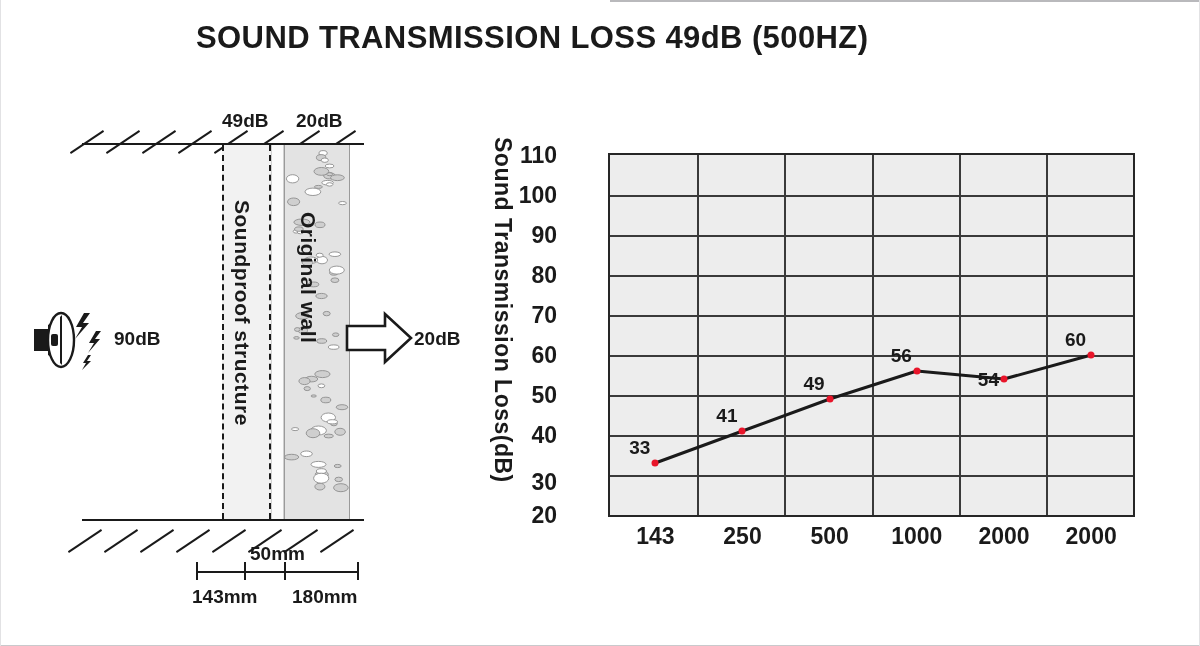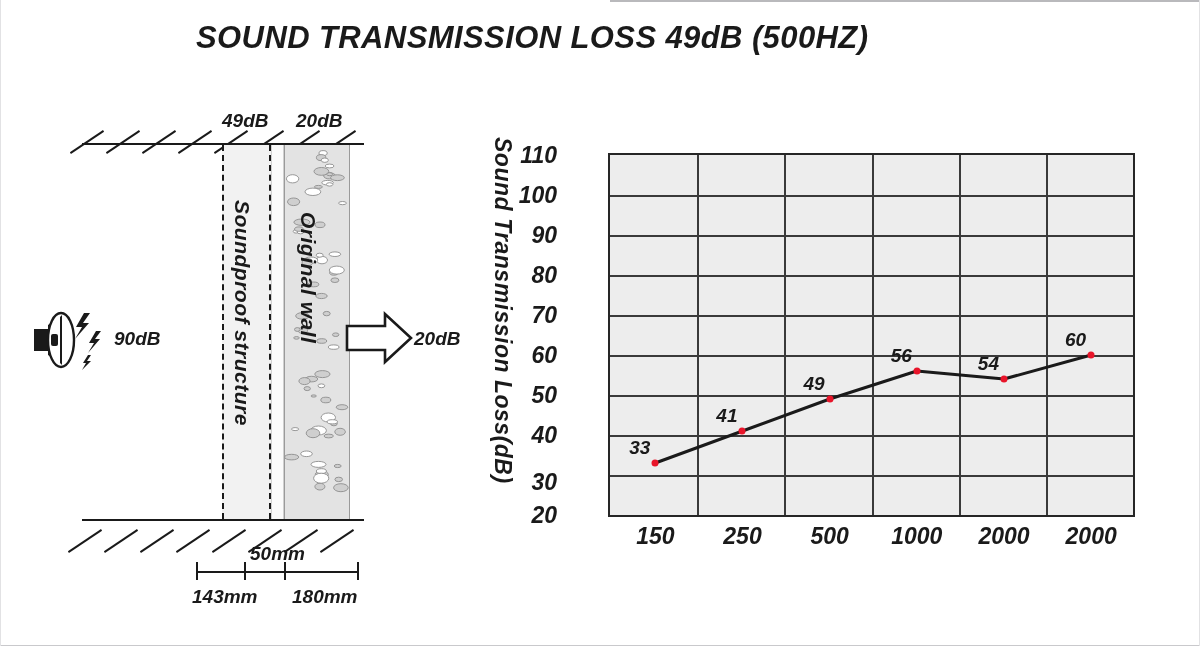--- a/index.html
+++ b/index.html
@@ -1,21 +1,21 @@
 <!DOCTYPE html>
 <html><head>
 <meta charset="utf-8">
 <style>
   html,body{margin:0;padding:0;}
   body{
     width:1200px;height:646px;background:#ffffff;
     font-family:"Liberation Sans","DejaVu Sans",sans-serif;
     color:#1a1a1a;overflow:hidden;position:relative;
   }
-  #root{position:absolute;inset:0;font-style:italic;}
+  #root{position:absolute;inset:0;}
 
   .border-top{position:absolute;left:610px;top:0;width:590px;height:2px;background:#b9b9bc;}
   .border-bottom{position:absolute;left:0;bottom:0;width:1200px;height:1px;background:#c9c9cc;}
   .border-left{position:absolute;left:0;top:0;width:1px;height:646px;background:#e2e2e4;}
   .border-right{position:absolute;right:0;top:0;width:1px;height:646px;background:#e2e2e4;}
 
   
   .title{
     position:absolute;left:196px;top:20px;
     font-size:31px;font-weight:bold;letter-spacing:.4px;white-space:nowrap;
@@ -245,21 +245,21 @@
         <div class="ytick" style="top: 235px;">90</div>
         <div class="ytick" style="top: 275px;">80</div>
         <div class="ytick" style="top: 315px;">70</div>
         <div class="ytick" style="top: 355px;">60</div>
         <div class="ytick" style="top: 395px;">50</div>
         <div class="ytick" style="top: 435px;">40</div>
         <div class="ytick" style="top: 475px; margin-top: 7px;">30</div>
         <div class="ytick" style="top: 515px;">20</div>
       </div>
     <div id="xticks">
-        <div class="xtick" style="left: 155.327px;">150</div>
+        <div class="xtick" style="left: 155.327px;">143</div>
         <div class="xtick" style="left: 242.493px;">250</div>
         <div class="xtick" style="left: 329.66px;">500</div>
         <div class="xtick" style="left: 416.827px;">1000</div>
         <div class="xtick" style="left: 503.993px;">2000</div>
         <div class="xtick" style="left: 591.16px;">2000</div>
       </div>
 
     <div class="plot" id="plot">
       <div id="gridlines">
           <div class="grid-h" style="top: 40px;"></div>
@@ -282,19 +282,19 @@
       <div id="points">
           <div class="dot" style="left: 45.3267px; top: 308px; background: rgb(232, 21, 42);"></div>
           <div class="dlabel" style="left: 40.3267px; top: 304px;">33</div>
           <div class="dot" style="left: 132.493px; top: 276px; background: rgb(232, 21, 42);"></div>
           <div class="dlabel" style="left: 127.493px; top: 272px;">41</div>
           <div class="dot" style="left: 219.66px; top: 244px; background: rgb(232, 21, 42);"></div>
           <div class="dlabel" style="left: 214.66px; top: 240px;">49</div>
           <div class="dot" style="left: 306.827px; top: 216px; background: rgb(232, 21, 42);"></div>
           <div class="dlabel" style="left: 301.827px; top: 212px;">56</div>
           <div class="dot" style="left: 393.993px; top: 224px; background: rgb(232, 21, 42);"></div>
-          <div class="dlabel" style="left: 388.993px; top: 220px;">54</div>
+          <div class="dlabel" style="left: 388.993px; top: 236px;">54</div>
           <div class="dot" style="left: 481.16px; top: 200px; background: rgb(232, 21, 42);"></div>
           <div class="dlabel" style="left: 476.16px; top: 196px;">60</div>
         </div>
     </div>
   </div>
 </div>
 
 </body></html>

